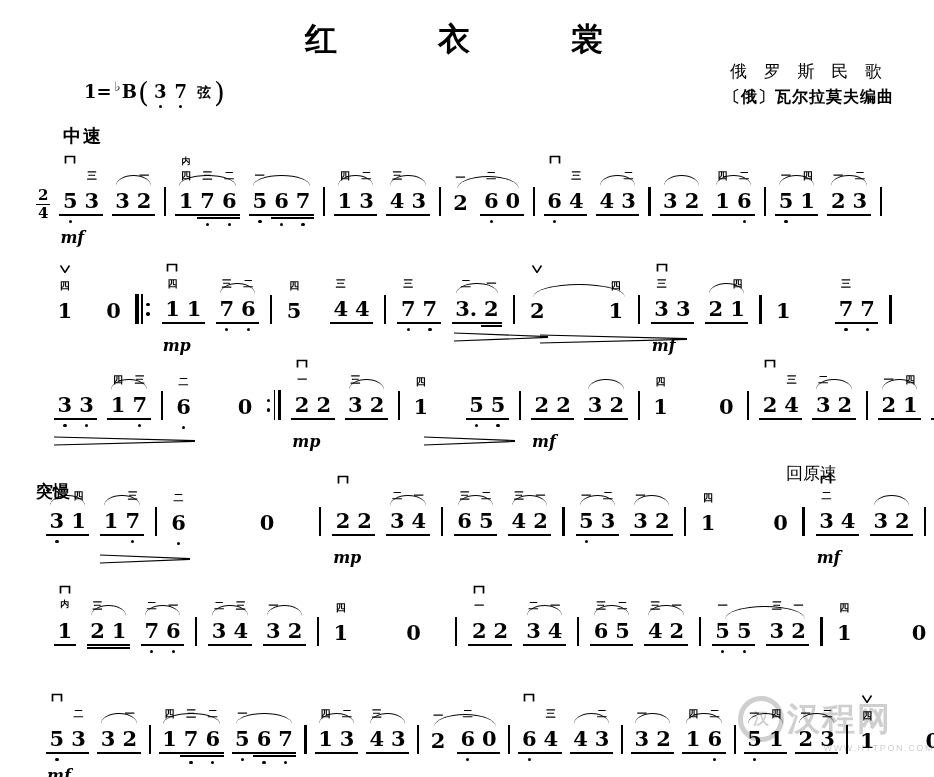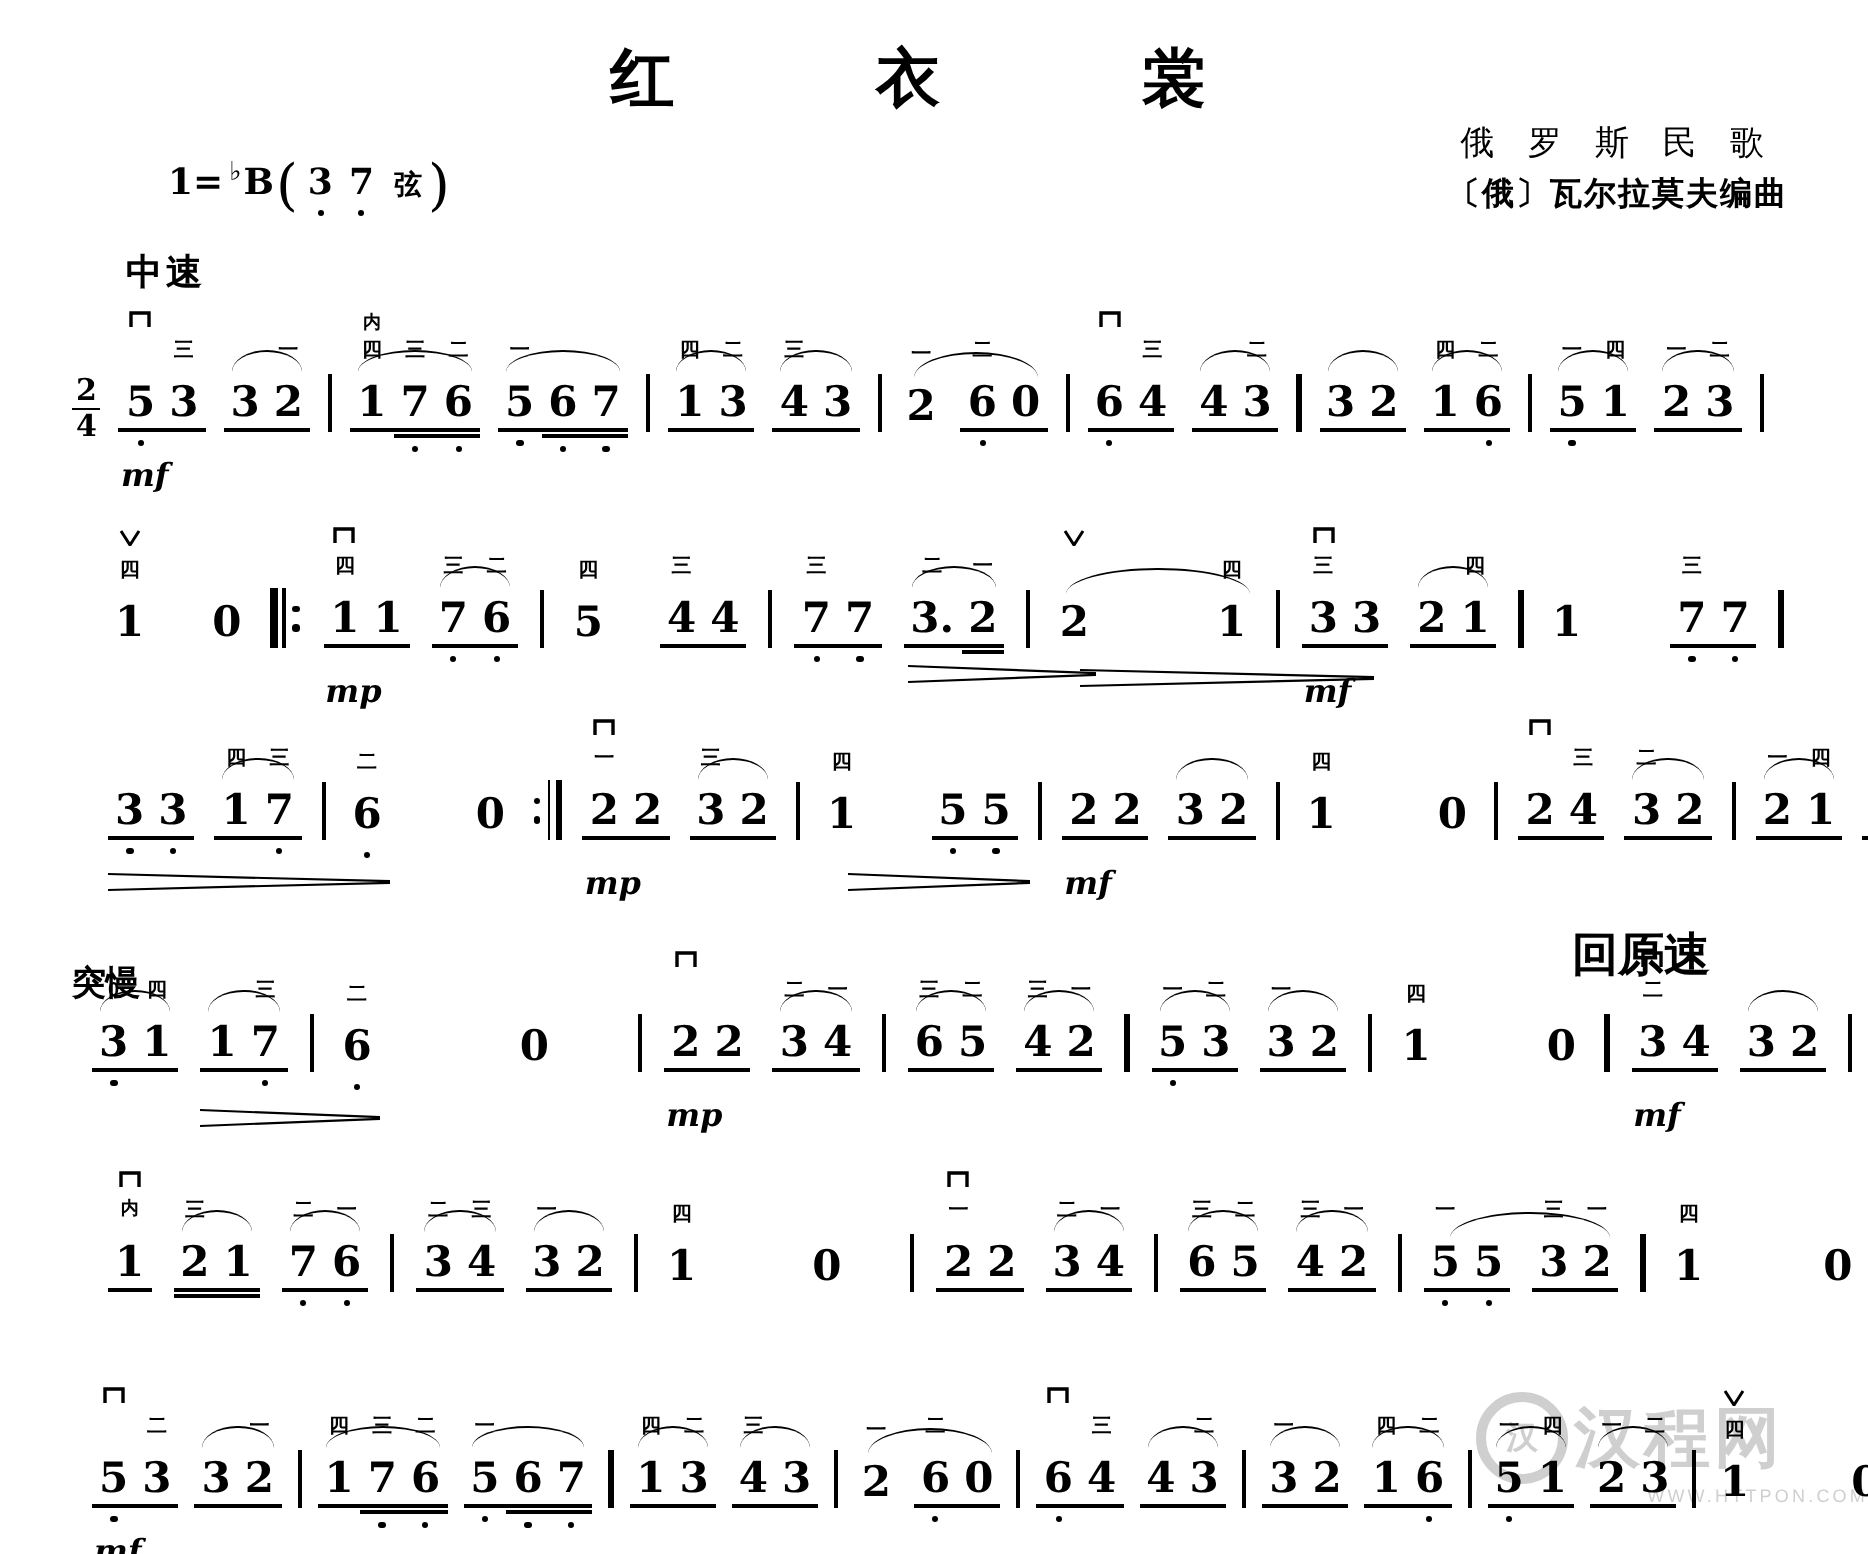--- a/index.html
+++ b/index.html
@@ -13,21 +13,21 @@
   .keysig{position:absolute;left:84px;top:80px;display:flex;align-items:center;
           font-family:"DejaVu Serif",serif;font-weight:bold;font-size:18px;line-height:1}
   .keysig .flat{font-size:13px;position:relative;top:-5px;margin:0 1px 0 3px}
   .keysig .paren{font-size:28px;font-weight:normal;line-height:.85;margin:0 1px;position:relative;top:1px}
   .keysig .ud{position:relative;margin:0 4px}
   .keysig .ud::after{content:"";position:absolute;left:50%;bottom:-7px;width:3.2px;height:3.2px;
                      margin-left:-1.6px;border-radius:50%;background:#000}
   .keysig .xian{font-size:14px;margin:0 2px 0 6px;font-family:"Liberation Sans",sans-serif}
   .tempo{position:absolute;left:63px;top:124px;font-size:18px;font-weight:bold;letter-spacing:2px}
   .slowmark{position:absolute;left:36px;top:480px;font-size:17px;font-weight:bold}
-  .atempomark{position:absolute;left:786px;top:462px;font-size:23px;font-weight:bold}
+  .atempomark{position:absolute;left:786px;top:462px;font-size:17px;font-weight:normal}
   
   .wm{position:absolute;left:738px;top:696px;width:196px;color:#c7c7c7;opacity:.85}
   .wm-row{display:flex;align-items:center;gap:3px}
   .wm-circle{width:36px;height:36px;border:5px solid #c7c7c7;border-radius:50%;
              display:flex;align-items:center;justify-content:center;font-size:16px;font-weight:bold;flex:none}
   .wm-name{font-size:33px;font-weight:bold;letter-spacing:2px;white-space:nowrap}
   .wm-url{font-size:9px;letter-spacing:1.6px;text-align:right;margin-top:1px;color:#c7c7c7}
   
   .line{position:absolute;display:flex;align-items:flex-end;gap:10px;height:26px;white-space:nowrap}
   .unit{position:relative;display:flex;align-items:flex-end}

